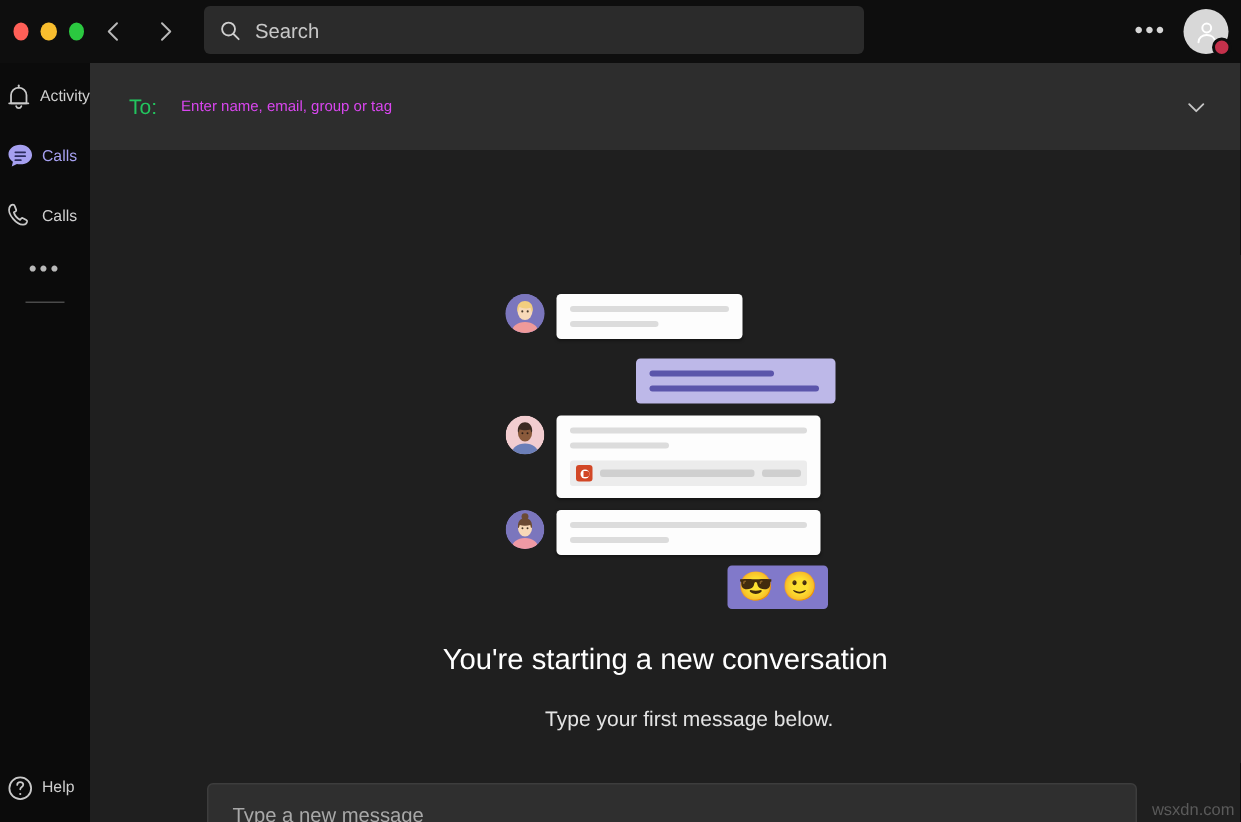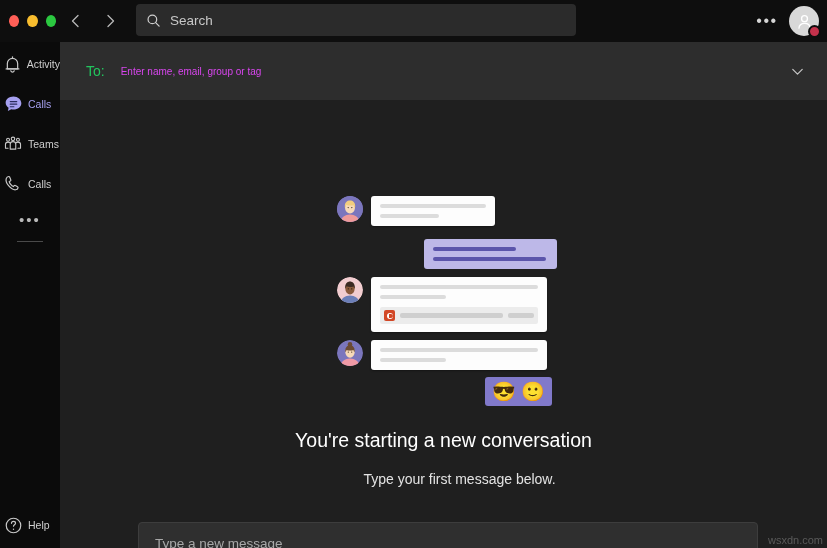--- a/index.html
+++ b/index.html
@@ -381,33 +381,20 @@
         <svg width="23" height="23" viewBox="0 0 24 24">
           <path d="M12 3.6c-4.6 0-8.2 2.9-8.2 6.6 0 2.1 1.2 4 3.1 5.2l-.8 3.4 3.6-1.8c.7.2 1.5.3 2.3.3 4.6 0 8.2-2.9 8.2-6.6S16.6 3.6 12 3.6z" fill="#a6a0f0"></path>
           <rect x="8" y="8.3" width="8" height="1.25" rx="0.6" fill="#2b2b5e"></rect>
           <rect x="8" y="11" width="8" height="1.25" rx="0.6" fill="#2b2b5e"></rect>
           <rect x="8" y="13.7" width="5" height="1.25" rx="0.6" fill="#2b2b5e"></rect>
         </svg>
       </span>
       <span class="rail-label">Calls</span>
     </div>
 
-    <div class="rail-item">
-      <span class="rail-ico">
-        <svg width="22" height="22" viewBox="0 0 24 24" fill="none" stroke="currentColor" stroke-width="1.2" stroke-linecap="round" stroke-linejoin="round">
-          <circle cx="12" cy="6.4" r="1.9"></circle>
-          <circle cx="6.6" cy="7.4" r="1.6"></circle>
-          <circle cx="17.4" cy="7.4" r="1.6"></circle>
-          <path d="M9 17.6V12c0-1.5 1.3-2.6 3-2.6s3 1.1 3 2.6v5.6H9z"></path>
-          <path d="M8.6 10.6c-.6-.5-1.3-.7-2-.7-1.6 0-2.8 1-2.8 2.4v4.4h2.8"></path>
-          <path d="M15.4 10.6c.6-.5 1.3-.7 2-.7 1.6 0 2.8 1 2.8 2.4v4.4h-2.8"></path>
-        </svg>
-      </span>
-      <span class="rail-label">Teams</span>
-    </div>
 
 
     <div class="rail-item">
       <span class="rail-ico">
         <svg width="22" height="22" viewBox="0 0 24 24" fill="none" stroke="currentColor" stroke-width="1.3" stroke-linecap="round" stroke-linejoin="round">
           <path d="M7.2 3.8c-1 0-2.2 1-2.6 2.3-.6 2 .5 5.3 2.8 8 2.3 2.7 5.3 4.4 7.4 4.2 1.4-.1 2.5-1.2 2.7-2.2.1-.6-.1-.9-.6-1.2l-2.3-1.3c-.5-.3-.9-.2-1.3.2l-.9 1c-1-.4-2-1.2-2.9-2.3-.9-1.1-1.4-2.2-1.6-3.2l1.2-.6c.5-.3.7-.6.5-1.2L8.5 4.6c-.2-.6-.6-.8-1.3-.8z"></path>
         </svg>
       </span>
       <span class="rail-label">Calls</span>
     </div>

